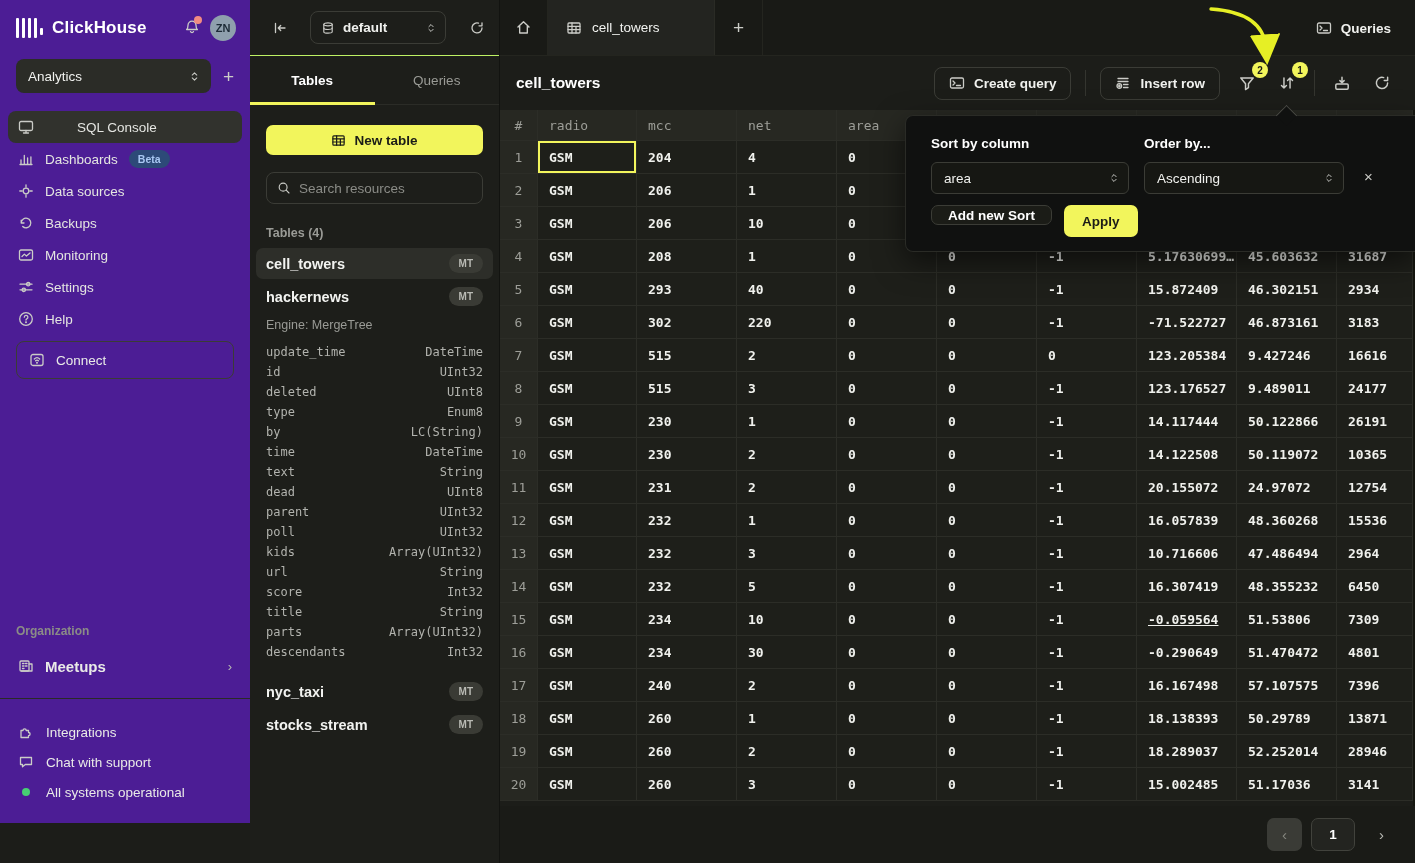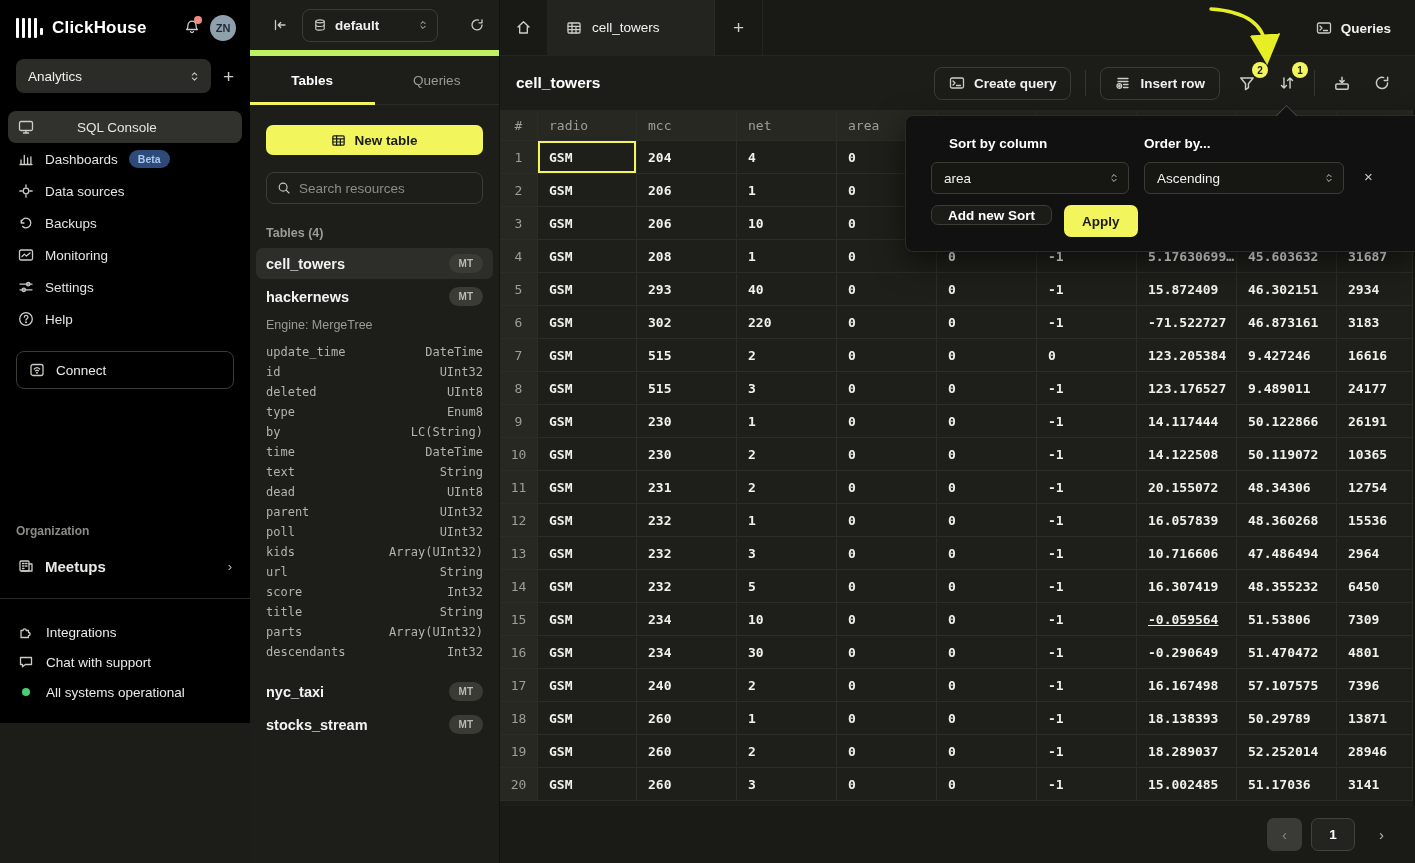--- a/index.html
+++ b/index.html
@@ -6,52 +6,52 @@
   html,body { width:1415px; height:863px; overflow:hidden; }
   body {
     background:#1c1d19; color:#e9eae7;
     font-family:"Liberation Sans", sans-serif; font-size:14px;
     position:relative;
   }
   .icn { display:inline-flex; align-items:center; justify-content:center; flex:none; }
   .icn svg { width:16px; height:16px; stroke:#cbccc7; fill:none; stroke-width:1.3; stroke-linecap:round; stroke-linejoin:round; }
 
   
-  .sidebar { position:absolute; left:0; top:0; width:250px; height:723px; background:#000000; display:flex; flex-direction:column; }
+  .sidebar { position:absolute; left:0; top:0; width:250px; height:823px; background:#4c1d95; display:flex; flex-direction:column; }
   .side-head { display:flex; align-items:center; padding:15px 14px 10px 16px; }
   .logo-bars { display:flex; align-items:center; gap:3px; height:20px; margin-right:9px; }
   .logo-bars i { display:block; width:3px; height:20px; background:#fff; border-radius:1px; }
   .logo-bars i.dot { height:7px; align-self:center; margin-top:6px; }
   .brand { font-size:17px; font-weight:700; color:#fff; letter-spacing:.2px; }
   .side-head .spacer { flex:1; }
   .bell-wrap { position:relative; margin-right:10px; }
   .bell-wrap .red-dot { position:absolute; top:-3px; right:-2px; width:8px; height:8px; border-radius:50%; background:#f28b82; }
   .avatar { width:26px; height:26px; border-radius:50%; background:#8fa0ad; color:#1d2b36; font-size:11px; font-weight:700; display:flex; align-items:center; justify-content:center; }
   .workspace-row { display:flex; align-items:center; gap:12px; padding:0 16px; margin-top:8px; }
   .workspace-select { flex:1; height:34px; background:#2b2c27; border-radius:8px; display:flex; align-items:center; padding:0 10px 0 12px; cursor:pointer; }
   .workspace-select .lbl { flex:1; font-size:13.5px; color:#f0f1ee; }
   .ws-plus { font-size:19px; color:#cbccc7; cursor:pointer; line-height:1; }
   .nav { margin:18px 8px 0; }
   .nav-item { display:flex; align-items:center; gap:11px; height:32px; padding:0 10px; border-radius:8px; cursor:pointer; color:#e4e5e1; }
   .nav-item.active { background:#31322d;gap:43px; }
   .nav-label { font-size:13.5px; }
   .beta-badge { background:#2d4a78; color:#a9c7f2; font-size:10.5px; font-weight:700; padding:3px 9px; border-radius:9px; }
-  .connect-btn { margin:16px 16px 0; height:38px; border:1px solid #3b3c36; border-radius:8px; display:flex; align-items:center; gap:11px; padding:0 12px; cursor:pointer; font-size:13.5px; }
+  .connect-btn { margin:6px 16px 0; height:38px; border:1px solid #3b3c36; border-radius:8px; display:flex; align-items:center; gap:11px; padding:0 12px; cursor:pointer; font-size:13.5px; }
   .side-bottom { margin-top:auto; padding-bottom:16px; }
   .org-label { padding:0 16px; font-size:12px; color:#8b8c87; font-weight:700; margin-bottom:12px; }
   .meetups { display:flex; align-items:center; gap:11px; height:32px; margin:0 8px; padding:0 10px; border-radius:8px; cursor:pointer; }
   .meetups .nav-label { flex:1; font-size:15px; font-weight:700; }
   .meetups .chev { color:#b7b8b3; font-size:13px; }
   .side-divider { border-top:1px solid #2a2b26; margin:16px 0 18px; }
   .foot-item { display:flex; align-items:center; gap:12px; height:30px; padding:0 18px; cursor:pointer; font-size:13.5px; }
   .dot-green { width:8px; height:8px; border-radius:50%; background:#47cf73; margin:0 4px; }
 
   
   .explorer { position:absolute; left:250px; top:0; width:250px; height:863px; background:#1d1e1a; border-right:1px solid #121310; display:flex; flex-direction:column; }
-  .ex-topbar { height:56px; flex:none; display:flex; align-items:center; padding:0 14px 0 22px; border-bottom:6px solid #bef264; gap:10px; }
+  .ex-topbar { height:56px; flex:none; display:flex; align-items:center; padding:0 14px 0 22px; border-bottom:1px solid #bef264; gap:18px; }
   .db-select { flex:1; height:33px; border:1px solid #3b3c36; border-radius:8px; display:flex; align-items:center; gap:8px; padding:0 8px 0 10px; cursor:pointer; max-width:136px; margin-left:4px; }
   .db-select .lbl { flex:1; font-size:13.5px; font-weight:700; color:#f0f1ee; }
   .ex-topbar .refresh { margin-left:auto; cursor:pointer; }
   .ex-tabs { height:49px; flex:none; display:flex; border-bottom:1px solid #2b2c27; }
   .ex-tab { flex:1; display:flex; align-items:center; justify-content:center; font-size:13.5px; color:#9a9b96; cursor:pointer; position:relative; }
   .ex-tab.active { color:#fff; font-weight:700; }
   .ex-tab.active::after { content:""; position:absolute; left:0; right:0; bottom:-1px; height:3px; background:#f2f55c; }
   .ex-body { padding:20px 16px 0; overflow:hidden; }
   .new-table-btn { width:100%; height:30px; background:#f2f55c; border:none; border-radius:7px; color:#1b1c17; font-size:13.5px; font-weight:700; display:flex; align-items:center; justify-content:center; gap:8px; cursor:pointer; font-family:inherit; }
   .new-table-btn svg { stroke:#1b1c17; width:15px; height:15px; }
@@ -629,21 +629,21 @@
       </div>
       <div class="g-row">
         <div class="g-cell idx" style="width: 38px;">11</div>
         <div class="g-cell" style="width: 99px;">GSM</div>
         <div class="g-cell" style="width: 100px;">231</div>
         <div class="g-cell" style="width: 100px;">2</div>
         <div class="g-cell" style="width: 100px;">0</div>
         <div class="g-cell" style="width: 100px;">0</div>
         <div class="g-cell" style="width: 100px;">-1</div>
         <div class="g-cell" style="width: 100px;">20.155072</div>
-        <div class="g-cell" style="width: 100px;">48.34306</div>
+        <div class="g-cell" style="width: 100px;">24.97072</div>
         <div class="g-cell" style="width: 76px;">12754</div>
       </div>
       <div class="g-row">
         <div class="g-cell idx" style="width: 38px;">12</div>
         <div class="g-cell" style="width: 99px;">GSM</div>
         <div class="g-cell" style="width: 100px;">232</div>
         <div class="g-cell" style="width: 100px;">1</div>
         <div class="g-cell" style="width: 100px;">0</div>
         <div class="g-cell" style="width: 100px;">0</div>
         <div class="g-cell" style="width: 100px;">-1</div>
@@ -751,21 +751,21 @@
   <div class="grid-edge"></div>
   <div class="main-footer">
     <div class="pg-btn pg-prev">‹</div>
     <div class="pg-btn pg-page">1</div>
     <div class="pg-btn pg-next">›</div>
   </div>
 </div>
 
 <div class="sort-popup">
   <div class="popup-caret"></div>
-  <div class="sp-label" style="left:43px">Sort by column</div>
+  <div class="sp-label" style="left:25px">Sort by column</div>
   <div class="sp-label" style="left:238px">Order by...</div>
   <div class="sp-select" style="left:25px; width:198px">
     <span class="lbl">area</span>
     <span class="icn">
         <svg viewBox="0 0 16 16" style="width:12px;height:12px">
           <path d="M5.2 6.2 8 3.4l2.8 2.8M5.2 9.8 8 12.6l2.8-2.8"></path>
         </svg>
       </span>
   </div>
   <div class="sp-select" style="left:238px; width:200px">

